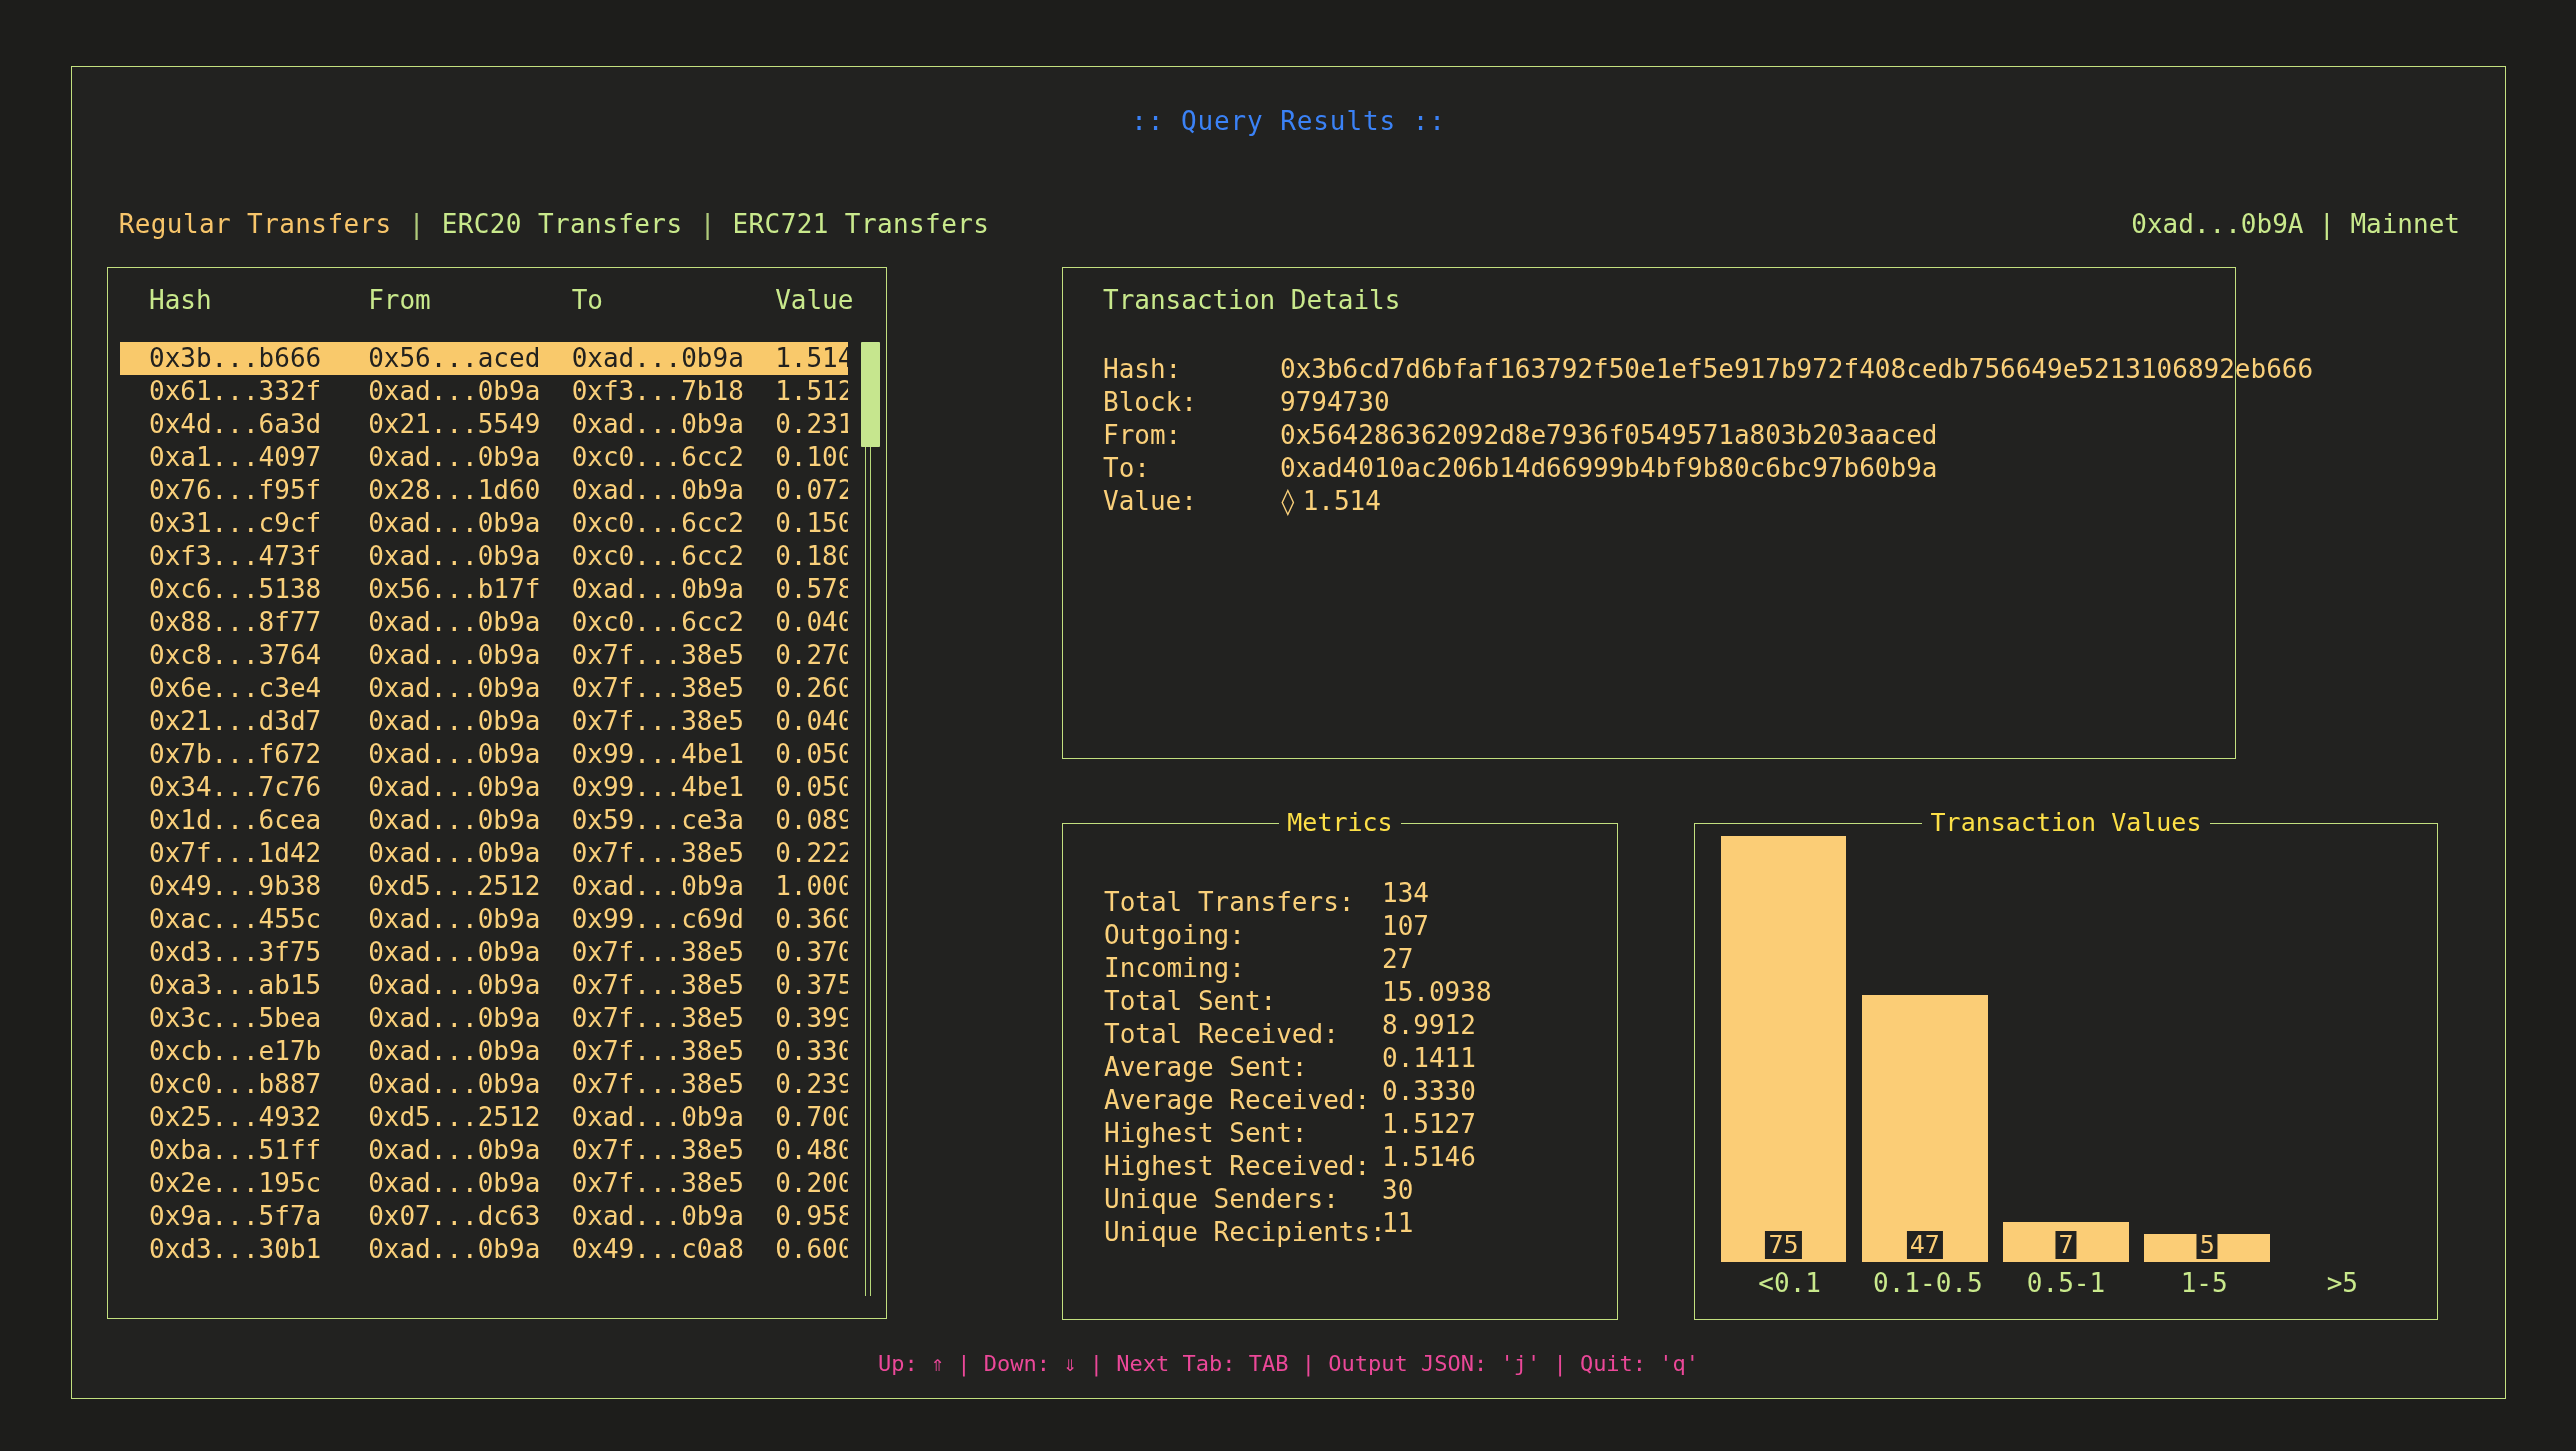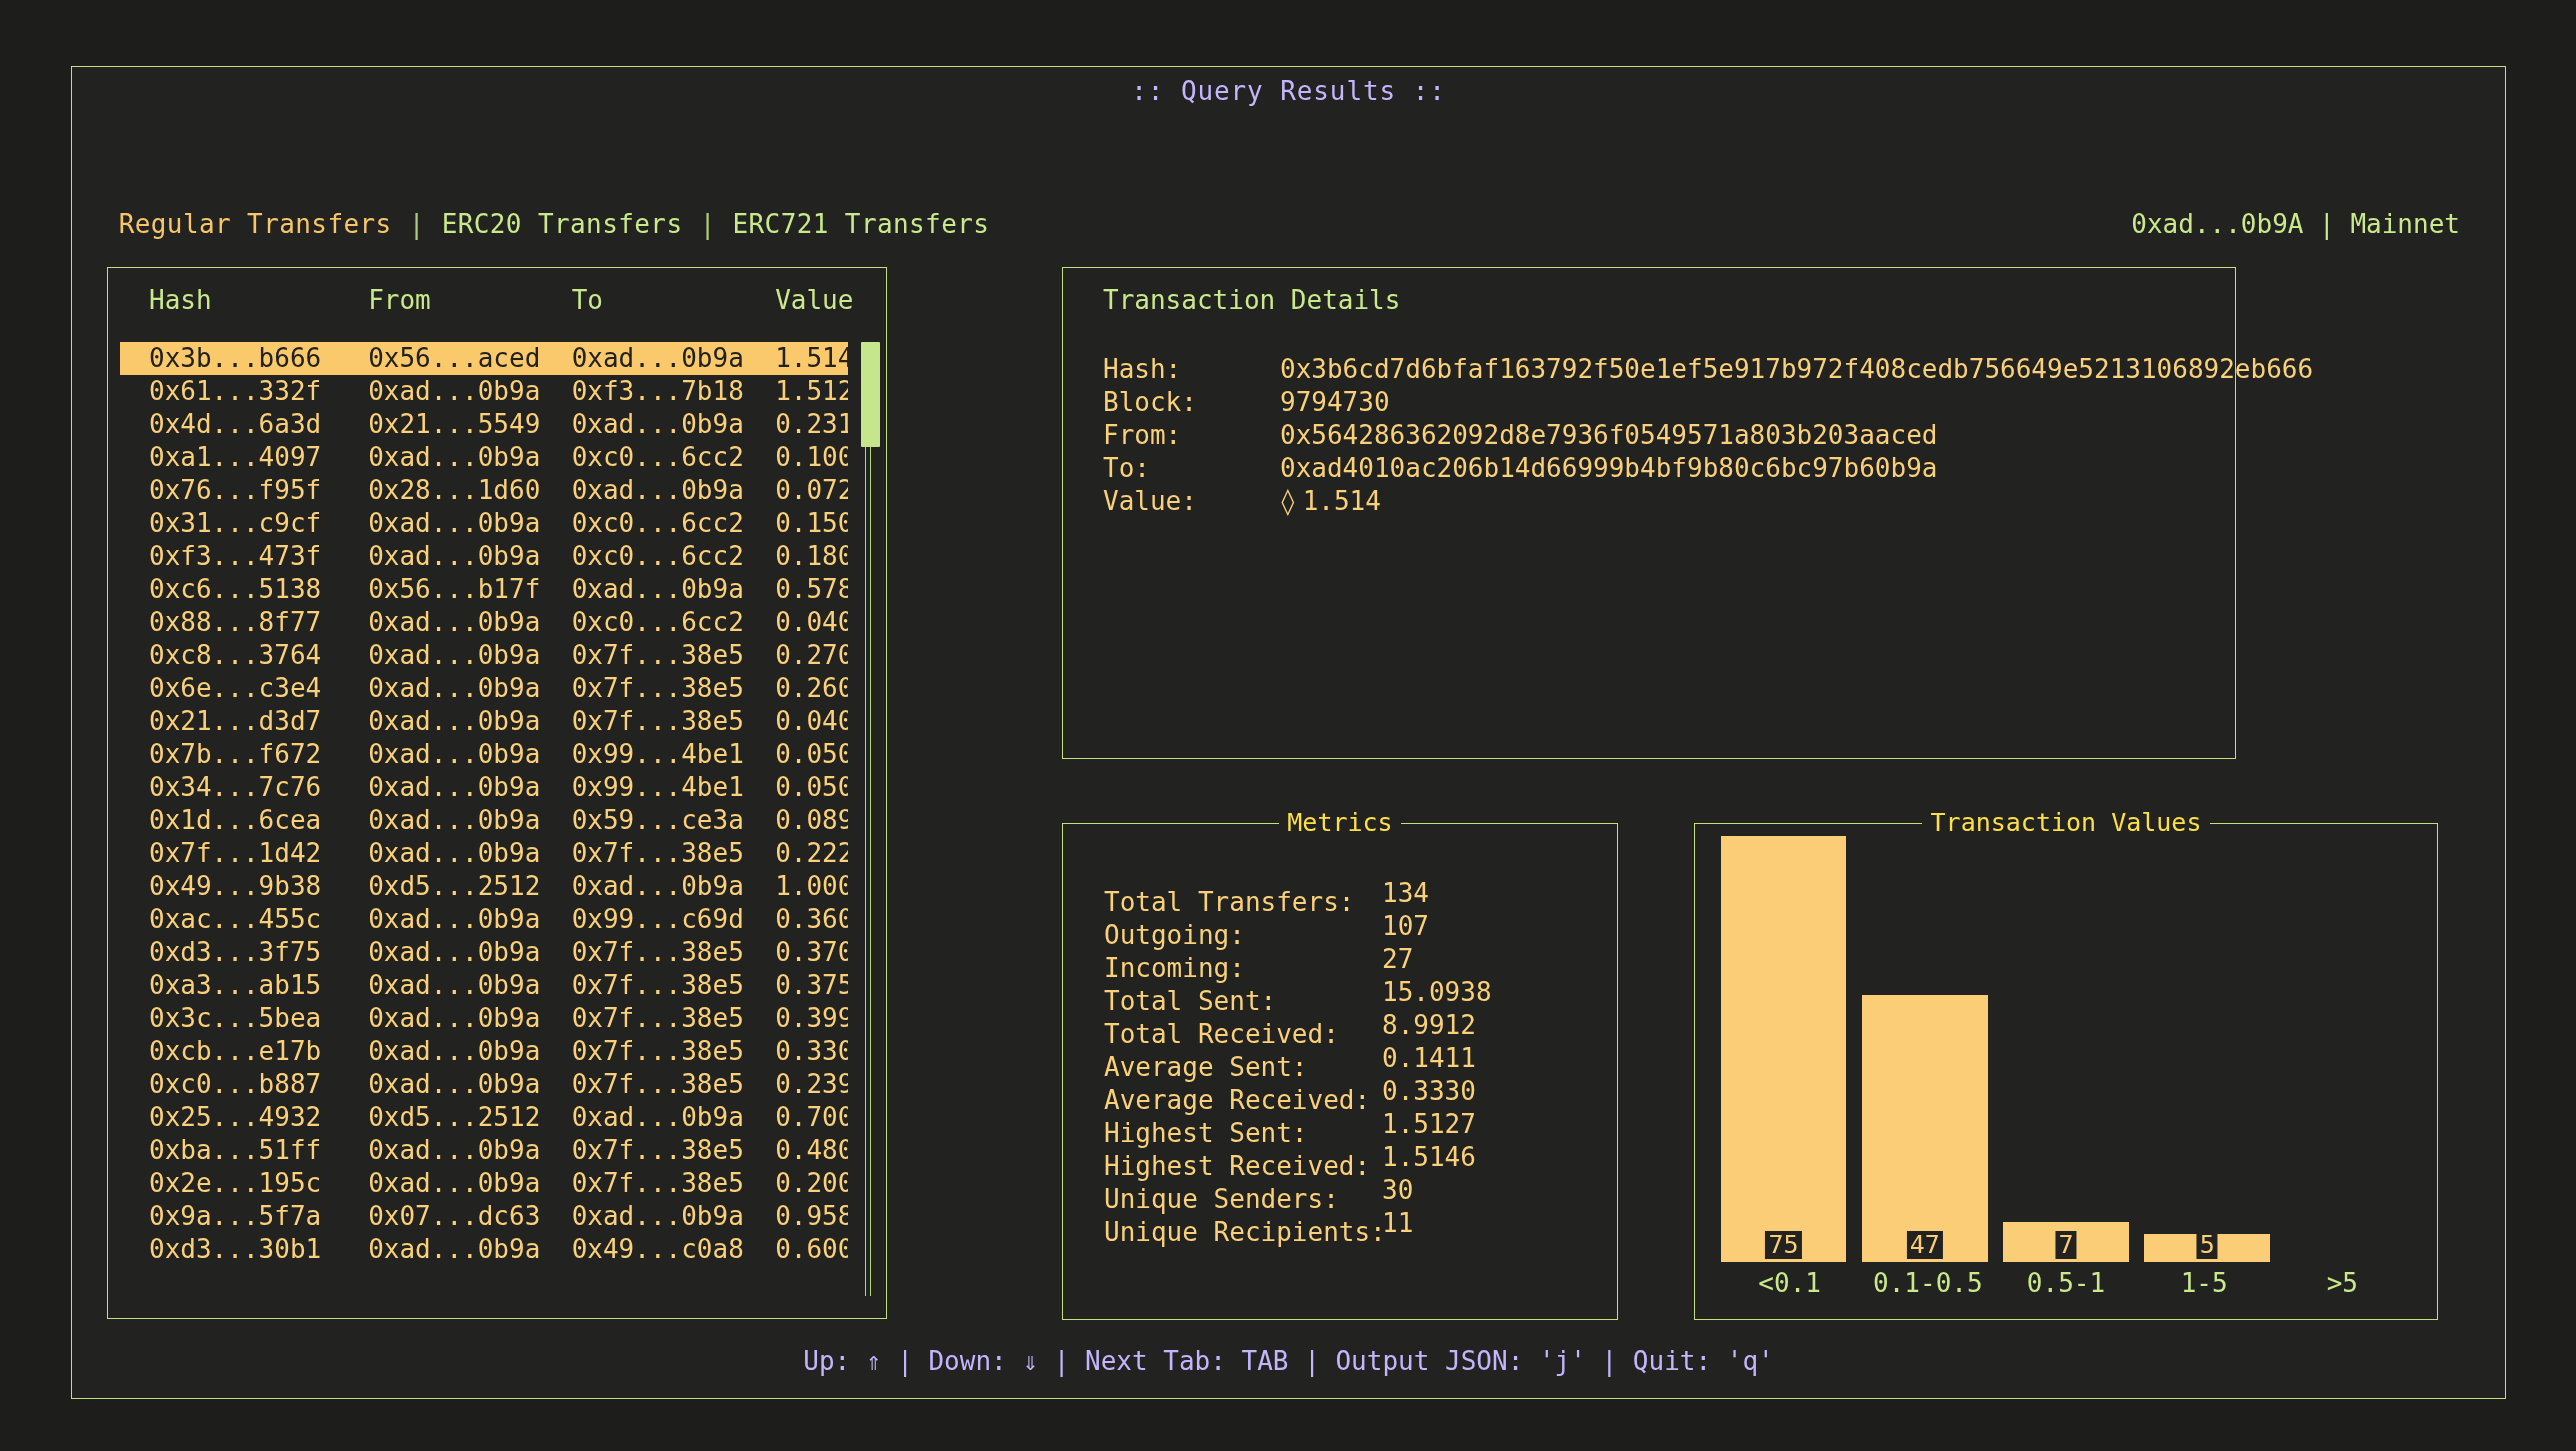--- a/index.html
+++ b/index.html
@@ -24,26 +24,26 @@
     width: 2435px;
     height: 1333px;
     border: 1.7px solid #c3e07f;
     background: #222220;
   }
 
   
   .app-title {
     position: absolute;
     left: 0;
-    top: 9px;
+    top: 39px;
     width: 100%;
     text-align: center;
     font-size: 26px;
     letter-spacing: 0.9px;
-    color: #c4b5fd;
+    color: #3b82f6;
     white-space: pre;
   }
 
   
   .tabbar {
     position: absolute;
     left: 0;
     top: 138px;
     width: 100%;
     height: 38px;
@@ -286,22 +286,22 @@
     white-space: pre;
   }
 
   
   .footer-help {
     position: absolute;
     left: 0;
     bottom: 22.4px;
     width: 100%;
     text-align: center;
-    font-size: 26px;
-    color: #c4b5fd;
+    font-size: 22px;
+    color: #ec4899;
     white-space: pre;
   }
 </style>
 </head>
 <body>
 
 <div class="app-frame">
 
   <div class="app-title">:: Query Results ::</div>
 

